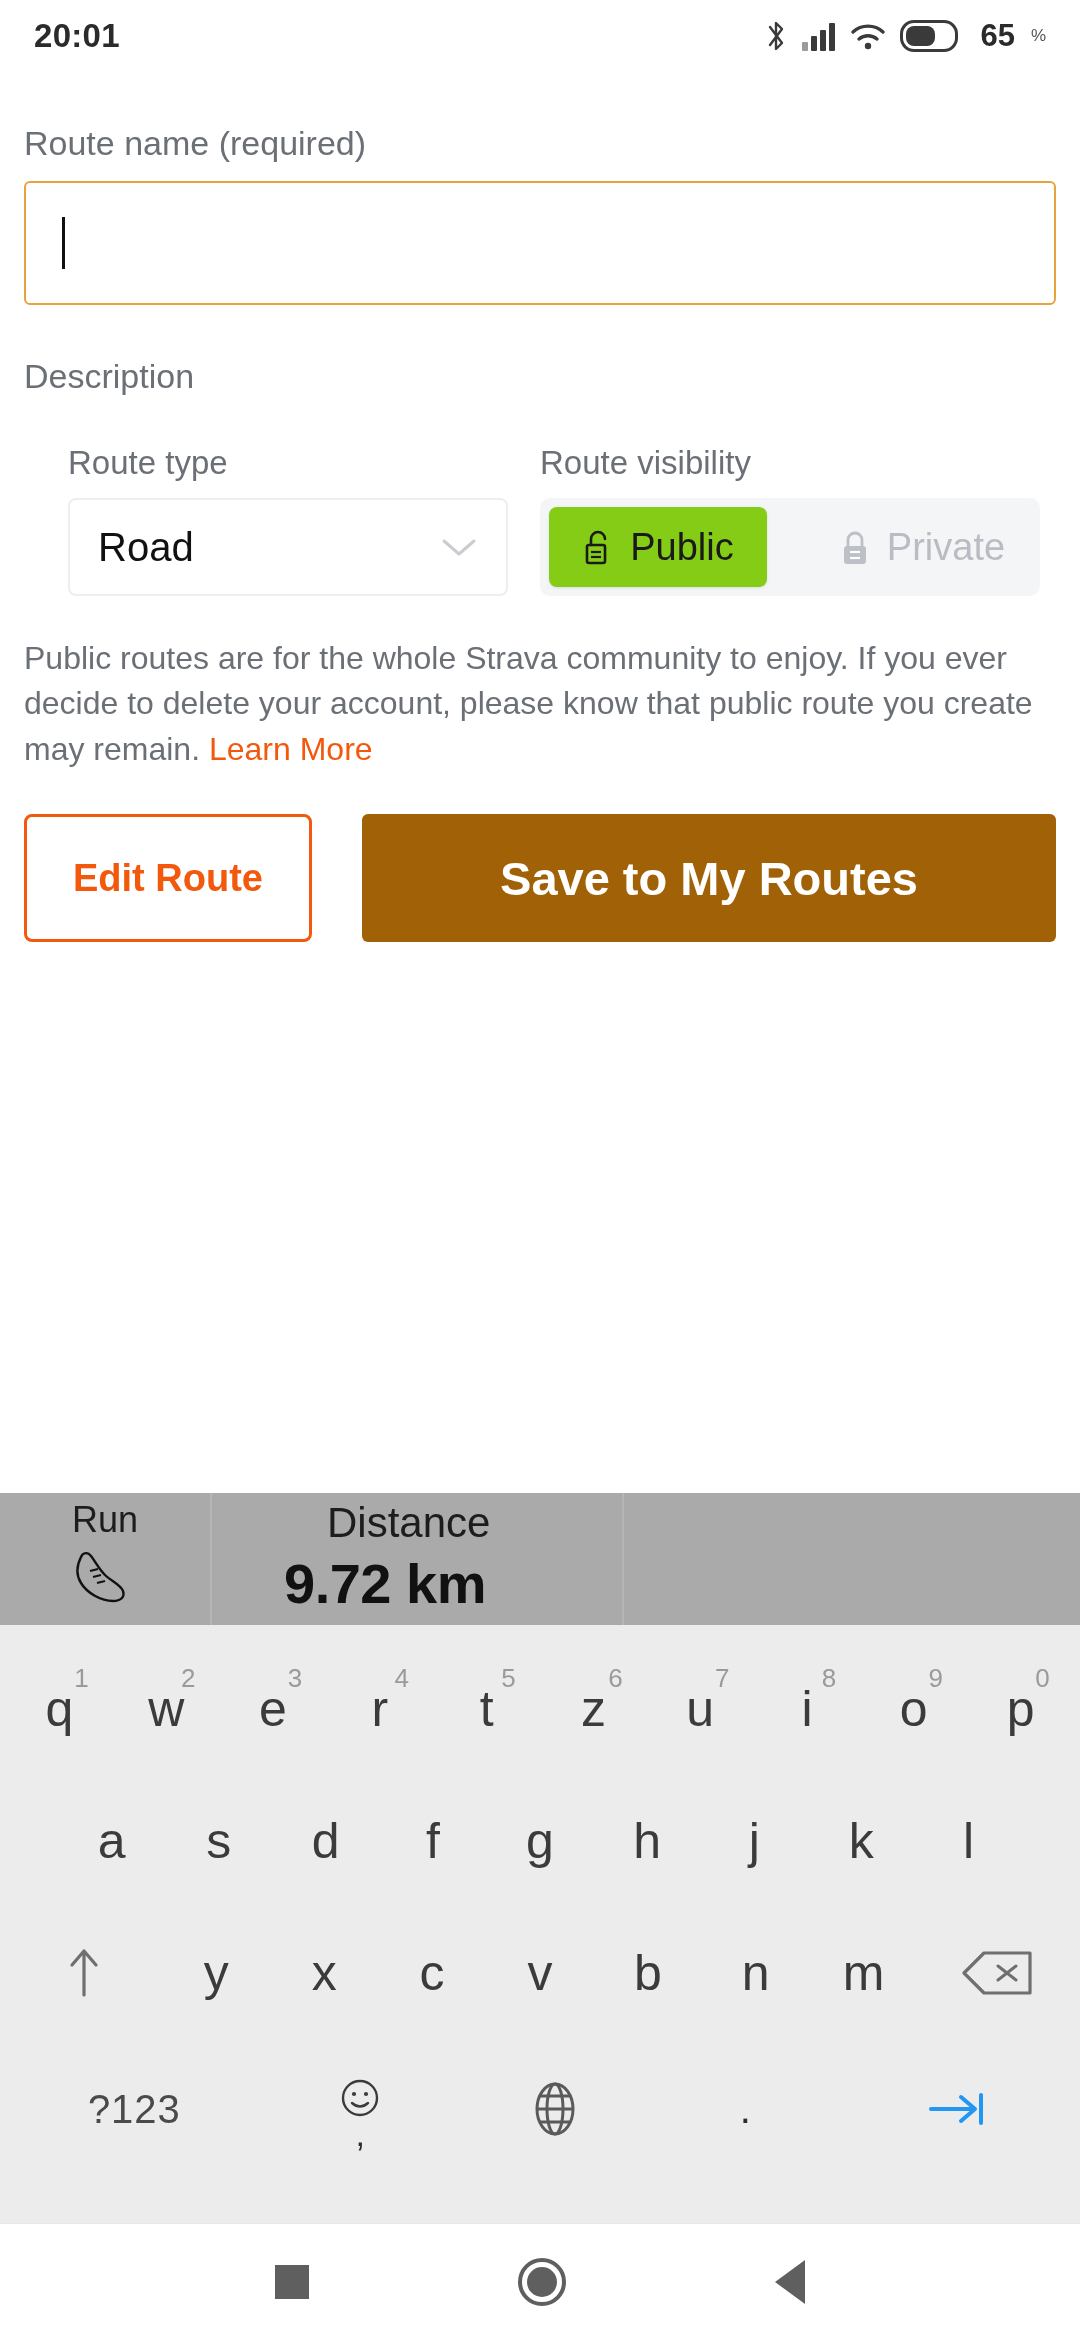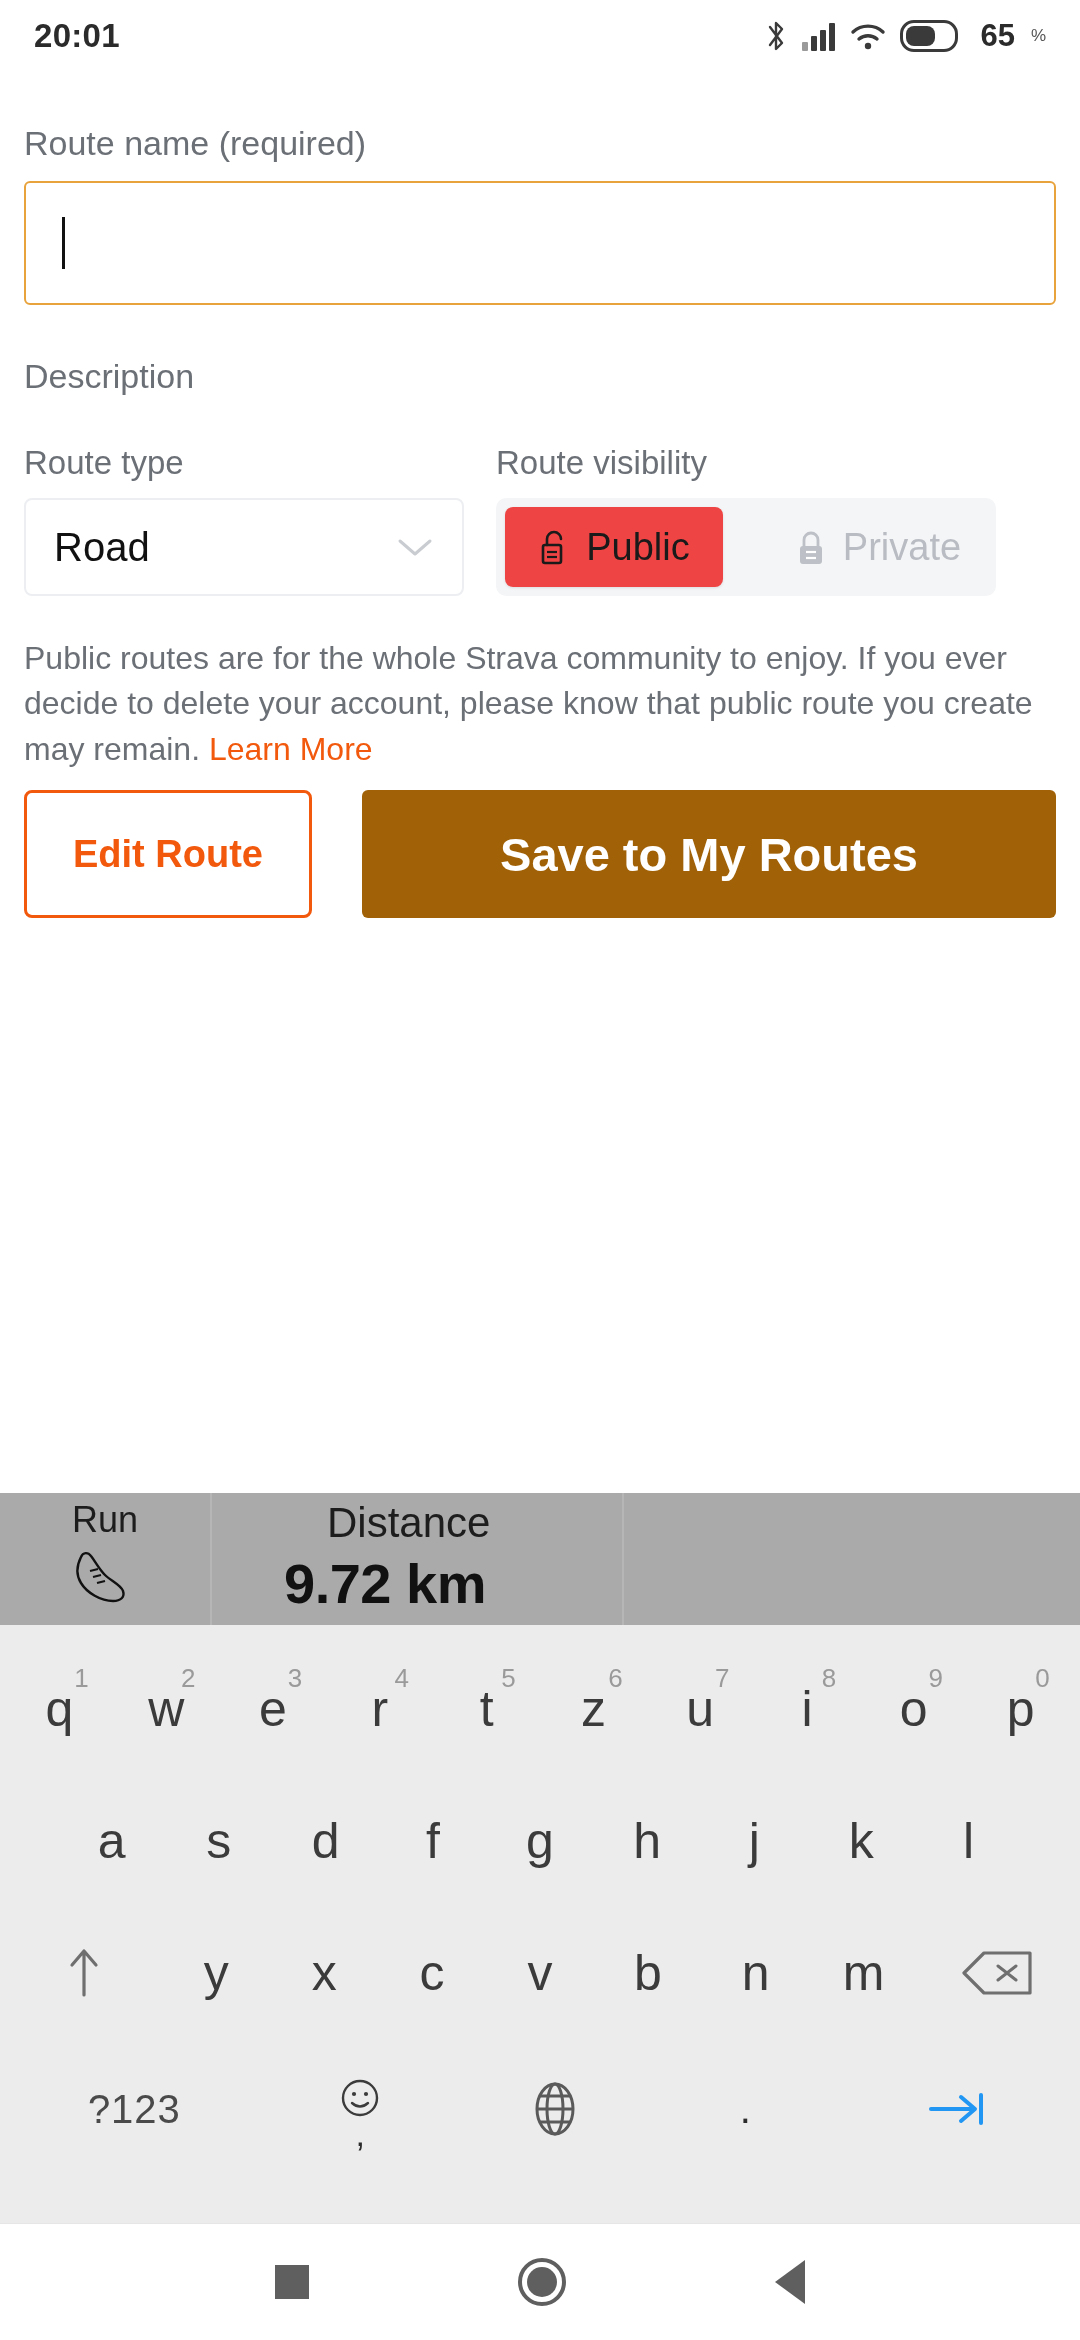--- a/index.html
+++ b/index.html
@@ -61,21 +61,21 @@
     width:1032px; height:268px;
     border:2px solid #e6e7ea; border-radius:8px;
     padding:34px;
     background:#fff;
   }
   .desc-placeholder{
     font-size:40px; color:#dcdde1; font-weight:400;
   }
 
   
-  .tv-row{ display:flex; margin-top:48px; }
+  .tv-row{ display:flex; margin-top:48px;margin-left:44px; }
   .tv-left{ width:420px; }
   .tv-right{ flex:1; margin-left:52px;}
   .tv-label{ font-size:33px; color:#6b6f76; margin-bottom:16px;}
   .select-box{
     width:440px; height:98px;
     border:2px solid #eceef1; border-radius:8px;
     display:flex; align-items:center; justify-content:space-between;
     padding:0 28px; background:#fff;
   }
   .select-value{ font-size:40px; color:#111; font-weight:400;}
@@ -84,33 +84,33 @@
   .seg-wrap{
     display:flex; align-items:center;
     background:#f4f5f7; border-radius:10px;
     height:98px; padding:9px; width:500px;
   }
   .seg{
     flex:1; height:100%;
     display:flex; align-items:center; justify-content:center; gap:16px;
     border-radius:8px; font-size:38px;
   }
-  .seg.active{ background:#ef4444; color:#1a1a1a; box-shadow:0 1px 3px rgba(0,0,0,.10);}
+  .seg.active{ background:#84cc16; color:#1a1a1a; box-shadow:0 1px 3px rgba(0,0,0,.10);}
   .seg.inactive{ color:#b9bcc2;padding-left:46px;}
   .lock-svg{ width:32px; height:40px;}
 
   
   .disclaimer{
     margin-top:40px; width:1032px;
     font-size:32px; line-height:1.42; color:#6b6f76;
   }
   .learn-more{ color:#f2590d; }
 
   
-  .actions{ display:flex; gap:50px; margin-top:18px; }
+  .actions{ display:flex; gap:50px; margin-top:42px; }
   .btn-edit{
     width:288px; height:128px;
     border:3px solid #f2590d; border-radius:8px;
     background:#fff; color:#f2590d;
     font-size:38px; font-weight:700;
     display:flex; align-items:center; justify-content:center;
   }
   .btn-save{
     flex:1; height:128px;
     background:#a16207; border-radius:6px; color:#fff;

